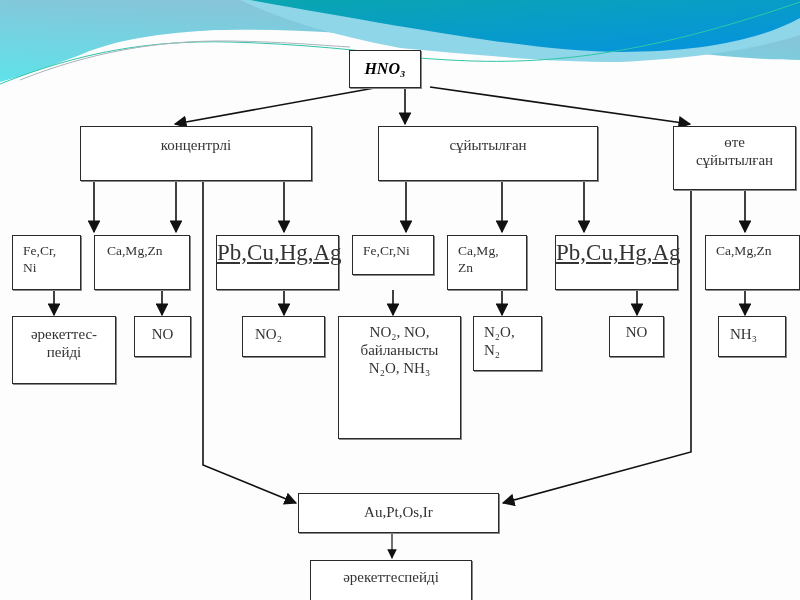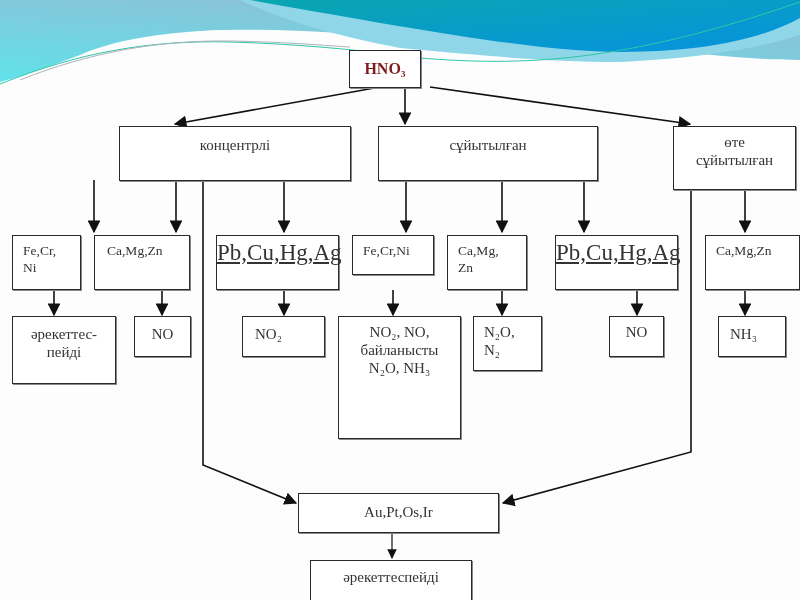--- a/index.html
+++ b/index.html
@@ -13,21 +13,21 @@
   .box {
     position: absolute; box-sizing: border-box;
     background: #ffffff; border: 1.5px solid #2a2a2a;
     box-shadow: 1px 1px 0 #888;
     color: #333; z-index: 3;
     font-size: 15px; line-height: 18px;
   }
   .center { text-align: center; }
   .pad { padding: 6px 0 0 10px; text-align: left; }
   .txt { display: block; }
-  .bold { font-weight: bold; font-size: 16px; color: #7f1d1d; }
+  .bold { font-weight: bold; font-size: 16px; color: #000000; font-style: italic; }
   .lg { font-size: 23px; text-decoration: underline; }
   .md { font-size: 15px; }
   .sm { font-size: 13.5px; line-height: 17px; }
 </style>
 </head>
 <body>
 
 <svg id="bg" viewBox="0 0 800 600">
   <defs>
     <linearGradient id="gLeft" x1="0" y1="1" x2="0.6" y2="0">
@@ -80,21 +80,21 @@
     <line x1="745" y1="290" x2="745" y2="315" marker-end="url(#ah)"></line>
 
     <line x1="392" y1="533" x2="392" y2="558" stroke-width="1.2" marker-end="url(#ah)"></line>
   </g>
 </svg>
 
 <div class="box center" style="left:349px; top:50px; width:72px; height:38px; padding-top:9px;">
   <span class="txt bold">HNO₃</span>
 </div>
 
-<div class="box center" style="left:80px; top:126px; width:232px; height:55px; padding-top:9px;margin-left:39px;">
+<div class="box center" style="left:80px; top:126px; width:232px; height:55px; padding-top:9px;">
   <span class="txt md">концентрлі</span>
 </div>
 <div class="box center" style="left:378px; top:126px; width:220px; height:55px; padding-top:9px;">
   <span class="txt md">сұйытылған</span>
 </div>
 <div class="box center" style="left:637px; top:126px; width:123px; height:64px; padding-top:6px;margin-left:36px;">
   <span class="txt md">өте</span>
   <span class="txt md">сұйытылған</span>
 </div>
 

